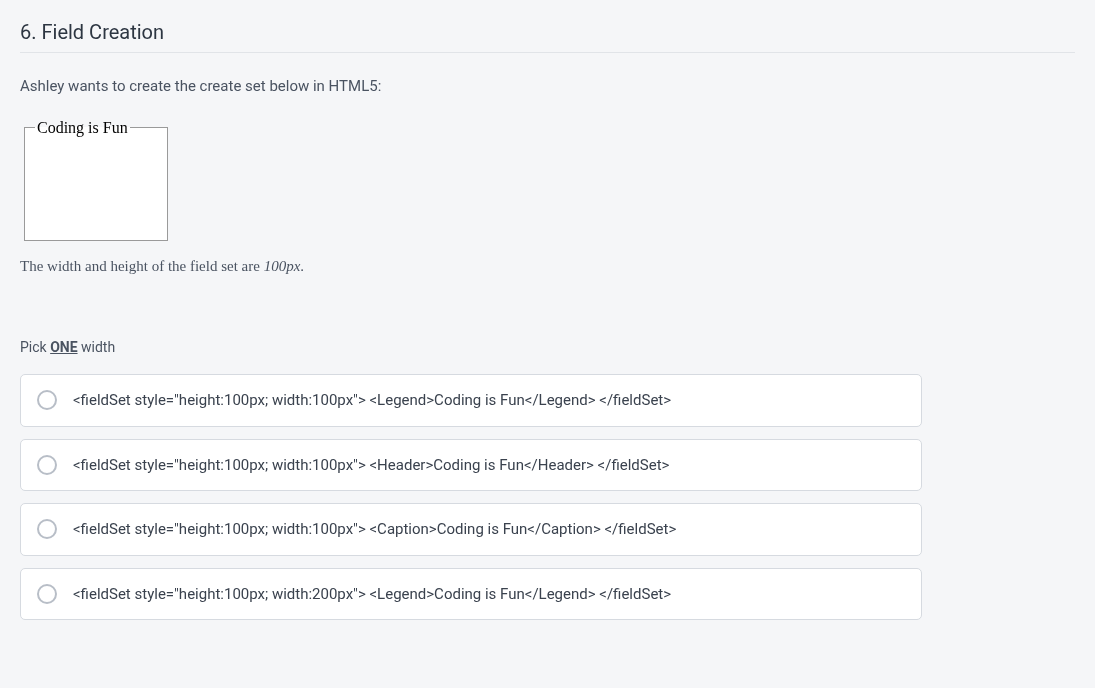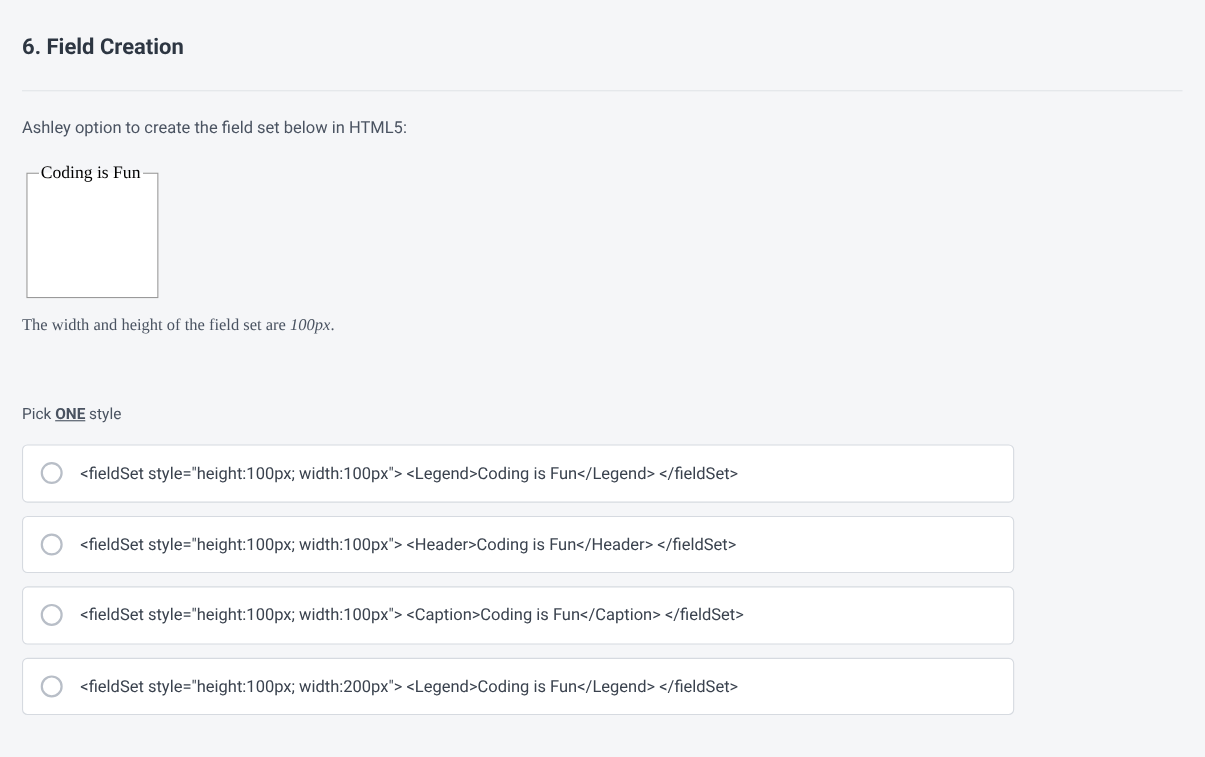--- a/index.html
+++ b/index.html
@@ -9,38 +9,37 @@
     }
     body {
       font-family: -apple-system, BlinkMacSystemFont, "Segoe UI", Roboto, "Helvetica Neue", Arial, sans-serif;
       background-color: #f5f6f8;
       color: #333a44;
       padding: 20px;
       width: 1095px;
     }
     .question-header {
       font-size: 20px;
-      font-weight: 700;
+      font-weight: 400;
       color: #2d3642;
-      padding-bottom: 28px;
+      padding-bottom: 8px;
       border-bottom: 1px solid #e1e4e8;
       margin-bottom: 22px;
-      margin-top: 10px;
     }
     .question-body {
       color: #4a5361;
       font-size: 15px;
       line-height: 1.5;
     }
     .intro-text {
       margin-bottom: 18px;
     }
     .fieldset-demo {
       border: 1px solid #9a9a9a;
-      width: 120px;
+      width: 144px;
       height: 125px;
       padding: 8px 10px;
       margin-bottom: 14px;
       margin-left: 4px;
       background: #fff;
     }
     .fieldset-demo legend {
       font-family: "Times New Roman", Times, serif;
       font-size: 16px;
       color: #000;
@@ -92,32 +91,32 @@
     }
   </style>
 </head>
 <body>
 
 <h2 class="question-header">
   <span>6</span>. <span>Field Creation</span>
 </h2>
 
 <div class="question-body">
-  <p class="intro-text">Ashley option to create the field set below in HTML5:</p>
+  <p class="intro-text">Ashley wants to create the create set below in HTML5:</p>
 
   <fieldset class="fieldset-demo">
     <legend>Coding is Fun</legend>
   </fieldset>
 
   <p class="dim-text">
     <span>The width and height of the field set are </span><span class="italic">100px</span><span>.</span>
   </p>
 
   <p class="pick-one">
-    <span>Pick </span><span class="bold">ONE</span><span> style</span>
+    <span>Pick </span><span class="bold">ONE</span><span> width</span>
   </p>
 
   <div class="options">
     <div class="option">
       <div class="radio"></div>
       <div class="option-text">&lt;fieldSet style="height:100px; width:100px"&gt; &lt;Legend&gt;Coding is Fun&lt;/Legend&gt; &lt;/fieldSet&gt;</div>
     </div>
     <div class="option">
       <div class="radio"></div>
       <div class="option-text">&lt;fieldSet style="height:100px; width:100px"&gt; &lt;Header&gt;Coding is Fun&lt;/Header&gt; &lt;/fieldSet&gt;</div>

